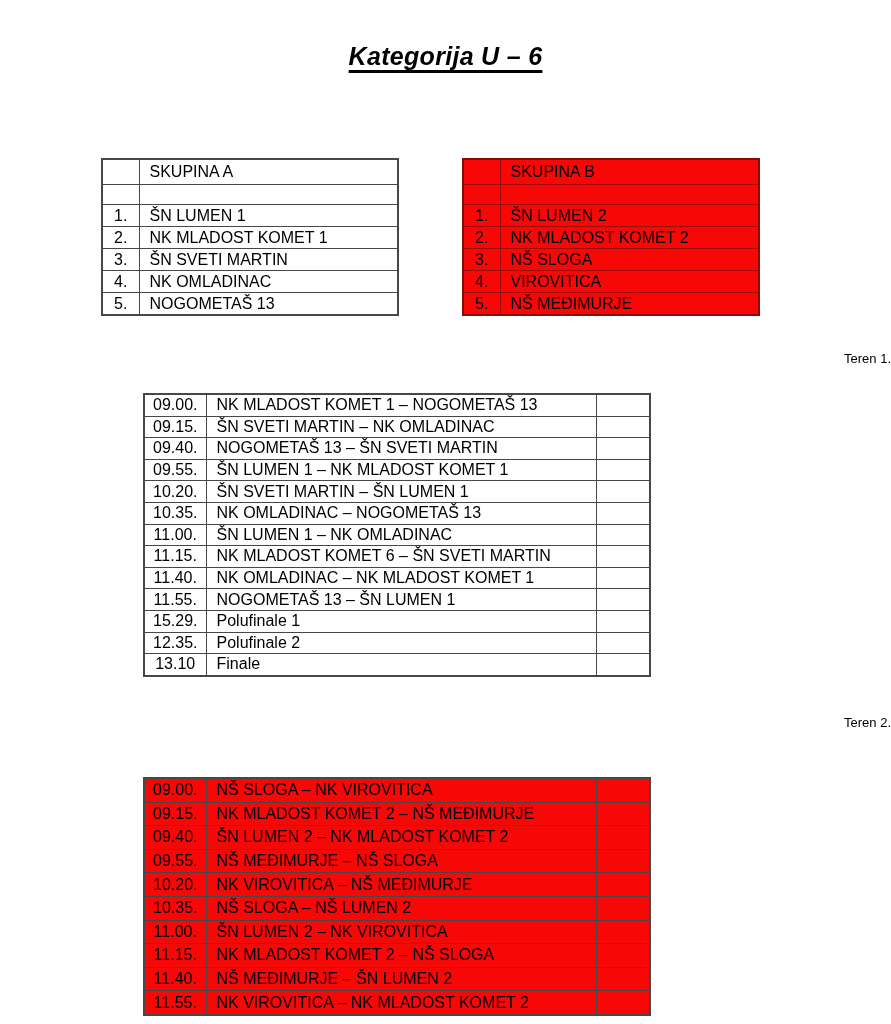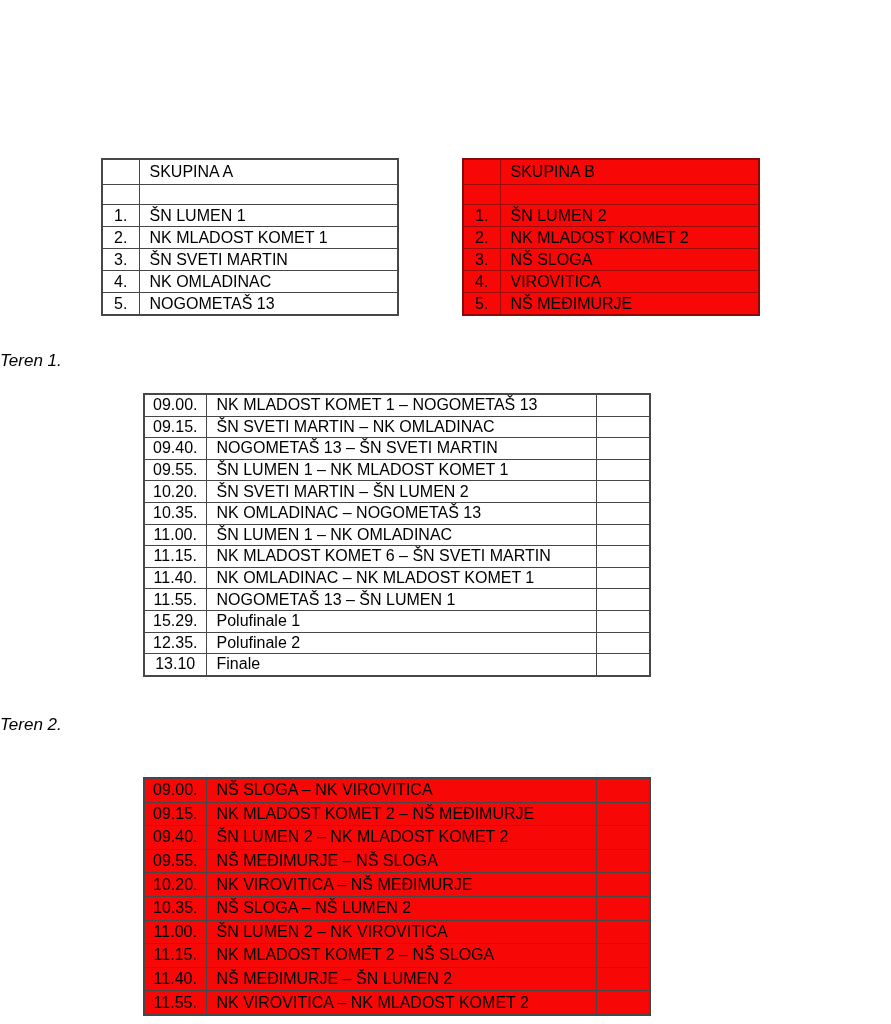--- a/index.html
+++ b/index.html
@@ -66,30 +66,31 @@
   }
   .sched .time-col{width:62px;}
   .sched .res-col{width:54px;}
   .sched td.time{text-align:center;}
   .sched td.match{padding-left:10px;}
   #teren1-table td{height:20.6px;}
   #teren2-table td{height:22.6px;}
 
   .teren-label{
     position:absolute;left:0;width:100%;
-    text-align:left;font-size:17px;font-style:italic;
+    text-align:right;font-size:13px;
   }
   #teren1-label{top:351px;}
   #teren2-label{top:715px;}
 </style>
 </head>
 <body>
 
 <div class="page">
 
+  <div class="heading" id="page-title">Kategorija U – 6</div>
 
   <table class="group-table" id="group-a">
     <colgroup>
         <col class="num-col">
         <col>
       </colgroup>
     <tbody>
         <tr class="g-header">
       <td class="num"></td>
       <td class="name">SKUPINA A</td>
@@ -182,21 +183,21 @@
       <td class="match">NOGOMETAŠ 13 – ŠN SVETI MARTIN</td>
       <td class="res"></td>
     </tr>
     <tr>
       <td class="time">09.55.</td>
       <td class="match">ŠN LUMEN 1 – NK MLADOST KOMET 1</td>
       <td class="res"></td>
     </tr>
     <tr>
       <td class="time">10.20.</td>
-      <td class="match">ŠN SVETI MARTIN – ŠN LUMEN 2</td>
+      <td class="match">ŠN SVETI MARTIN – ŠN LUMEN 1</td>
       <td class="res"></td>
     </tr>
     <tr>
       <td class="time">10.35.</td>
       <td class="match">NK OMLADINAC – NOGOMETAŠ 13</td>
       <td class="res"></td>
     </tr>
     <tr>
       <td class="time">11.00.</td>
       <td class="match">ŠN LUMEN 1 – NK OMLADINAC</td>

